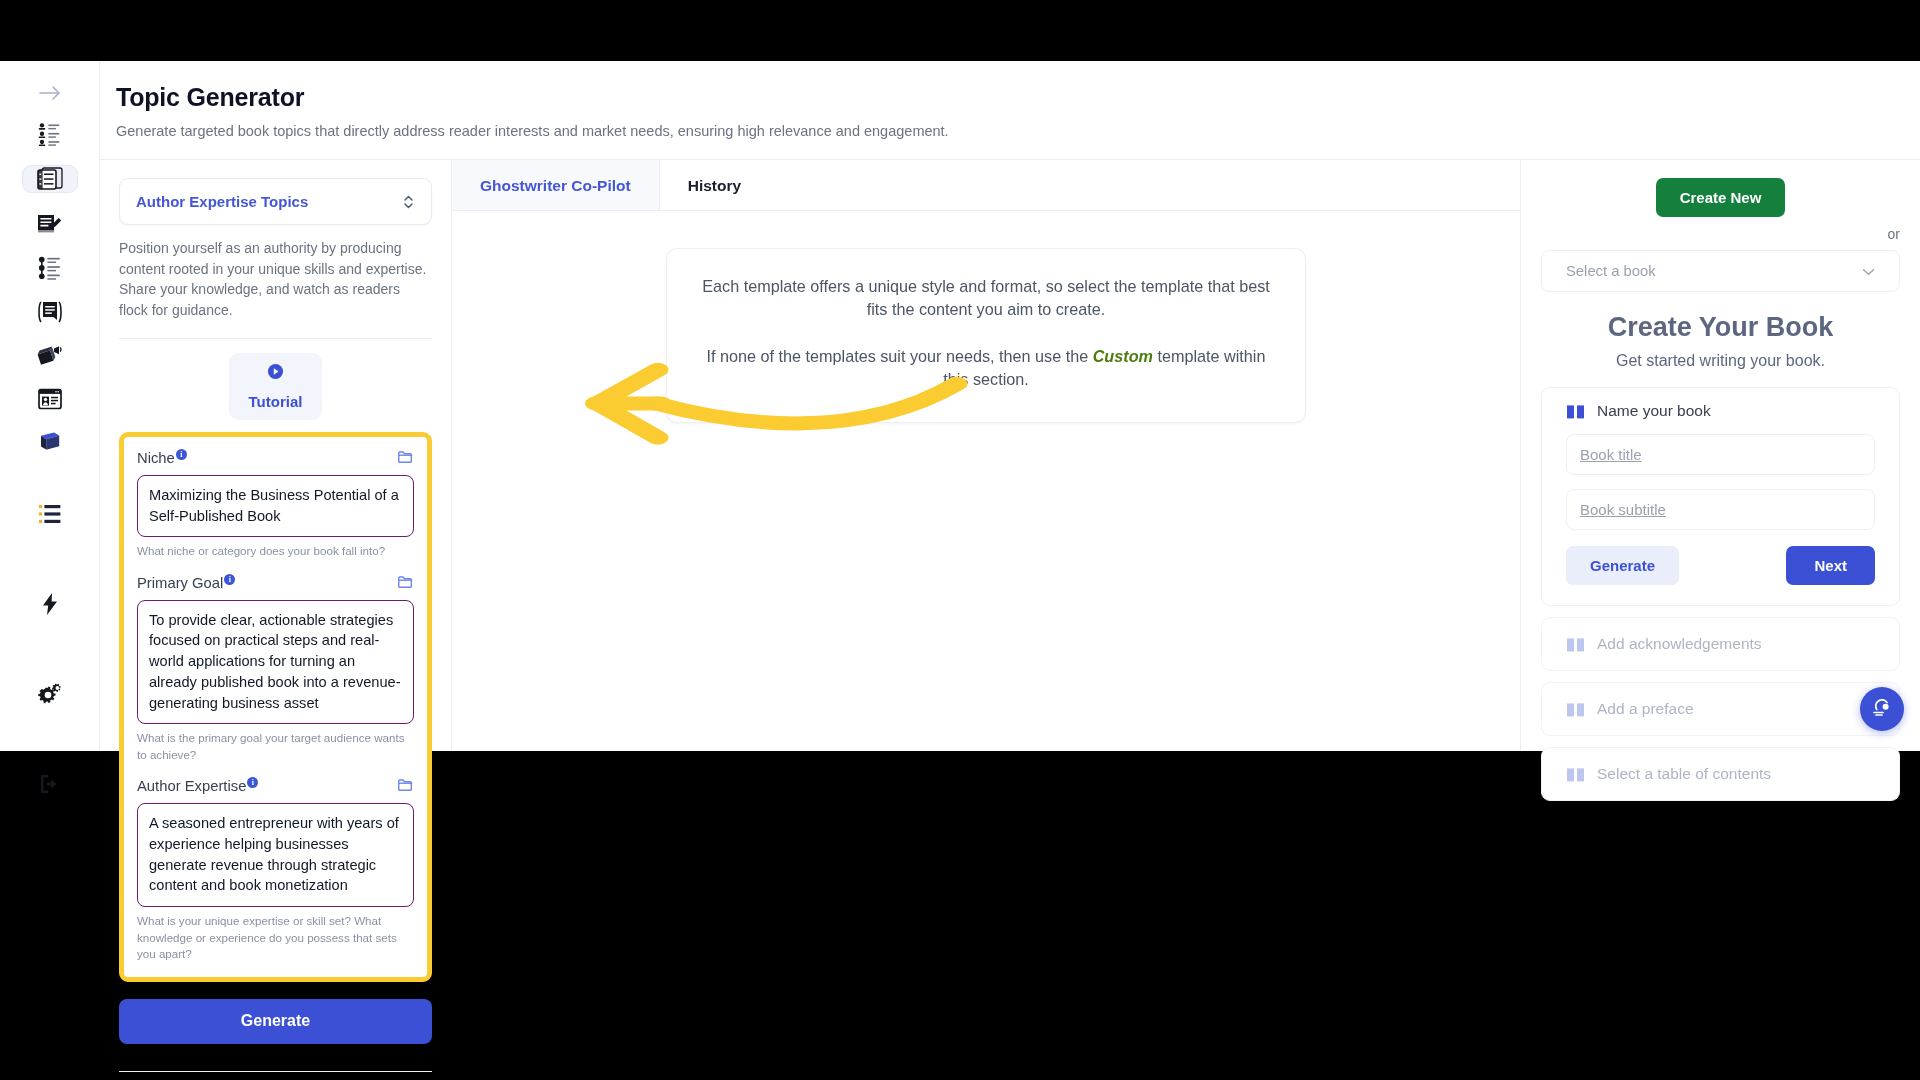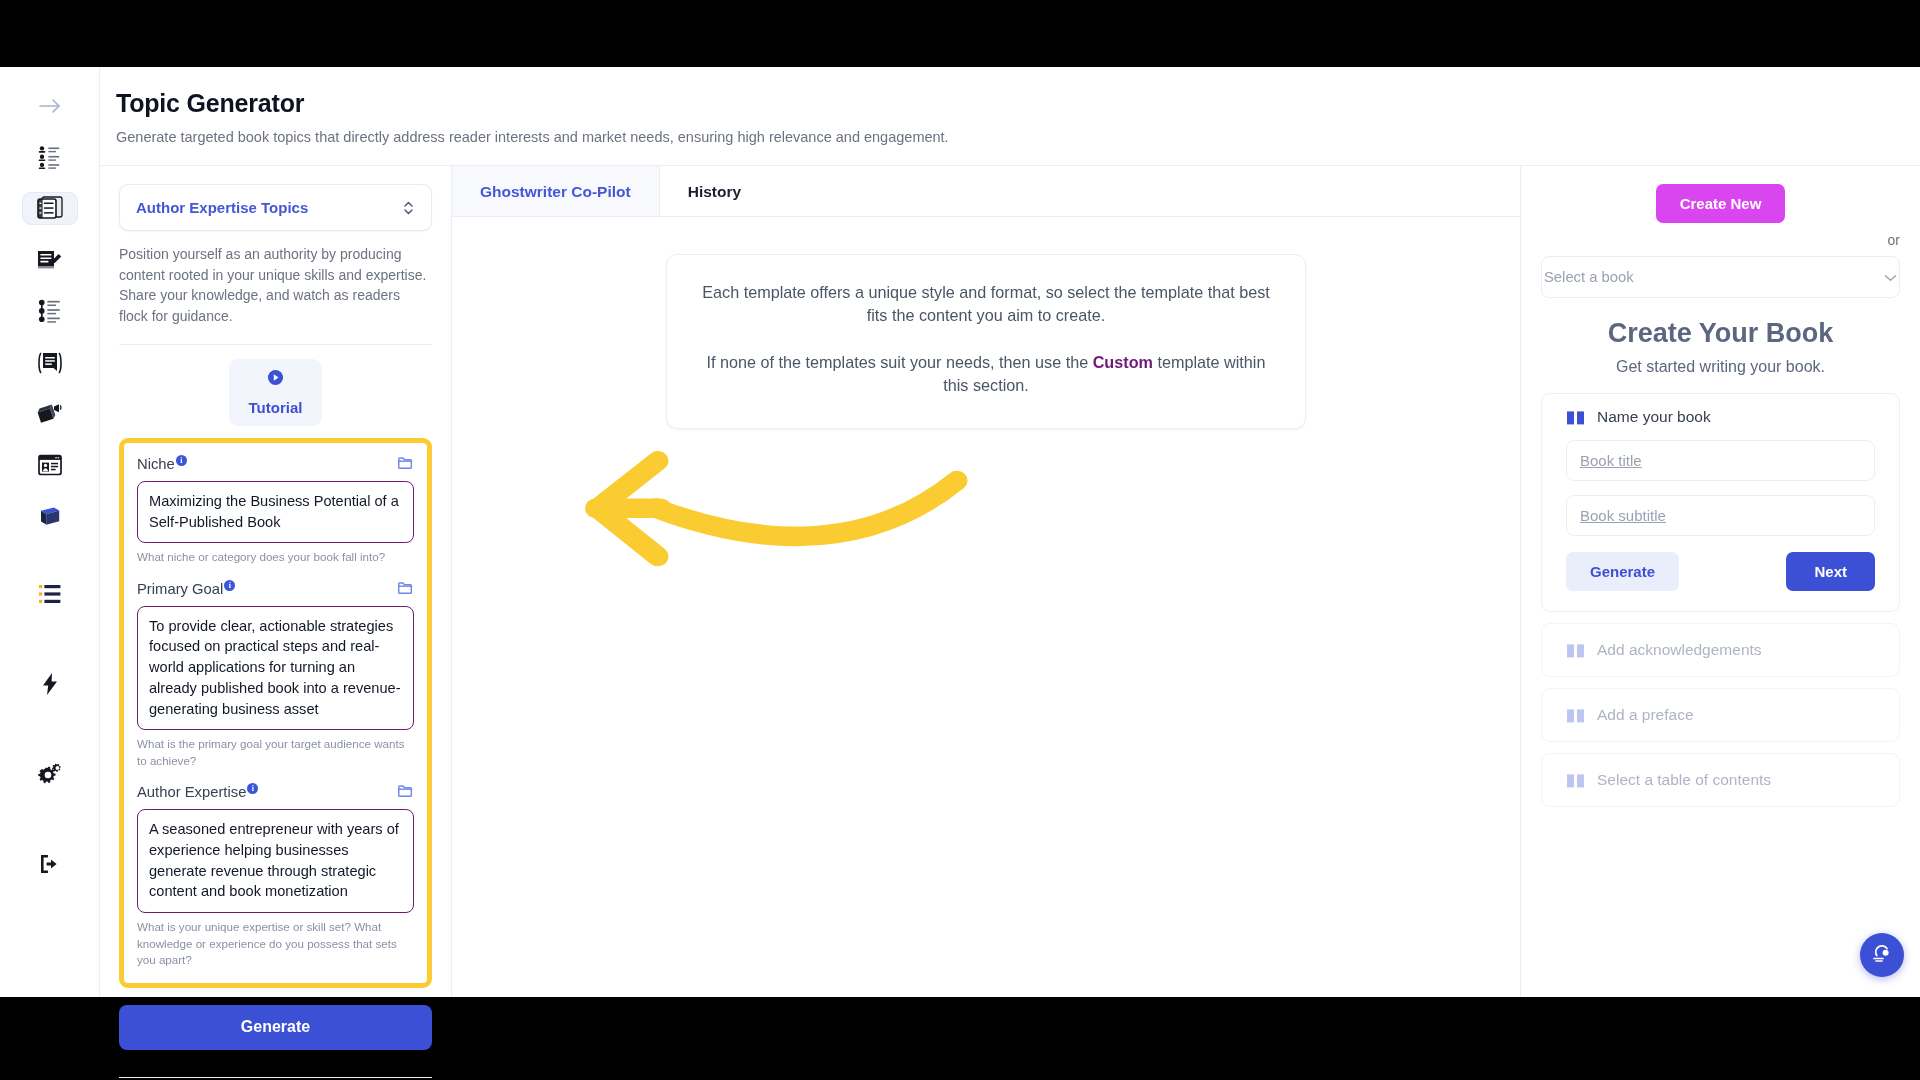--- a/index.html
+++ b/index.html
@@ -4,22 +4,22 @@
 <style>
   * { box-sizing: border-box; margin: 0; padding: 0; }
   html, body {
     width: 1920px; height: 1080px;
     background: #000;
     font-family: "Liberation Sans", sans-serif;
     overflow: hidden;
   }
   .viewport {
     position: absolute;
-    left: 0; top: 67px;
-    width: 1920px; height: 930px;
+    left: 0; top: 61px;
+    width: 1920px; height: 690px;
     background: #ffffff;
     display: flex;
   }
 
   
   .rail {
     width: 100px; height: 100%;
     background: #ffffff;
     border-right: 1px solid #eceef5;
     display: flex; flex-direction: column; align-items: center;
@@ -158,47 +158,47 @@
   }
   .info-title {
     text-align: center; font-size: 18.8px; font-weight: 700; color: #3b50d4;
     margin-bottom: 24px;
   }
   .info-para {
     text-align: center; font-size: 16.2px; line-height: 1.43; color: #4b5565;
     margin-bottom: 24px;
   }
   .info-para:last-child { margin-bottom: 0; }
-  .info-link { color: #701a75; font-weight: 700; }
+  .info-link { color: #4d7c0f; font-weight: 700; font-style: italic; }
 
   
   .arrow-overlay {
     position: absolute; left: 0; top: 0;
     width: 100%; height: 100%; pointer-events: none;
   }
 
   
   .right {
     width: 400px; flex: 0 0 400px;
     border-left: 1px solid #eceef5;
     background: #fff;
     padding: 18px 20px 0 20px;
     position: relative;
   }
   .create-new-wrap { display:flex; justify-content:center; }
   .create-new-btn {
-    background: #d946ef; color: #fff; border: none; border-radius: 7px;
+    background: #15803d; color: #fff; border: none; border-radius: 7px;
     padding: 11px 24px; font-size: 15px; font-weight: 700; font-family: inherit;
   }
   .or-text { text-align:right; font-size: 14px; color: #6b7280; margin: 9px 0 8px; }
   .book-select {
     width: 100%; height: 42px;
     border: 1px solid #eceef5; border-radius: 8px; background: #fff;
     display: flex; align-items: center; justify-content: space-between;
-    padding: 0 2px;
+    padding: 0 24px;
     font-size: 14.8px; color: #9aa1b0;
   }
   .right-title {
     text-align:center; font-size: 27px; font-weight: 700; color: #5c6680;
     margin-top: 20px;
   }
   .right-sub { text-align:center; font-size: 16px; color: #5c6680; margin-top: 9px; }
 
   .book-card {
     margin-top: 17px;

